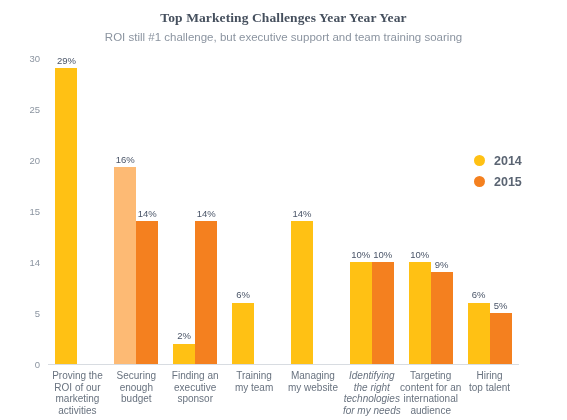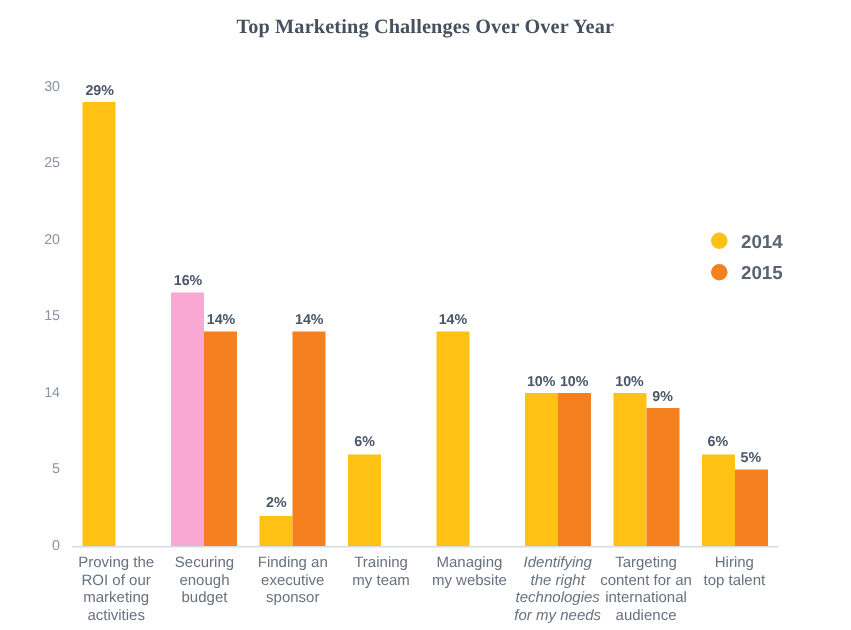--- a/index.html
+++ b/index.html
@@ -97,21 +97,21 @@
   .bar.y2014 { background: #ffc114; }
   .bar.y2015 { background: #f4801f; }
 
   .bar-label {
     position: absolute;
     bottom: 100%;
     left: 50%;
     transform: translateX(-50%);
     margin-bottom: 3px;
     font-size: 9.5px;
-    font-weight: bold;
+    font-weight: normal;
     color: #4a5568;
     white-space: nowrap;
     line-height: 1;
     text-align: center;
   }
 
   
   .cat-label {
     position: absolute;
     top: 370px;
@@ -146,22 +146,23 @@
     font-size: 12.5px;
     font-weight: bold;
     color: #5a6472;
   }
 </style>
 </head>
 <body>
 
 <div id="chart-root">
 
-  <div class="chart-title">Top Marketing Challenges Over Over Year</div>
-
+  <div class="chart-title">Top Marketing Challenges Year Year Year</div>
+
+  <div class="chart-subtitle">ROI still #1 challenge, but executive support and team training soaring</div>
 
   <div id="y-axis">
       <div class="ytick" style="top: 364px;">0</div>
       <div class="ytick" style="top: 313px;">5</div>
       <div class="ytick" style="top: 262px;">14</div>
       <div class="ytick" style="top: 211px;">15</div>
       <div class="ytick" style="top: 160px;">20</div>
       <div class="ytick" style="top: 109px;">25</div>
       <div class="ytick" style="top: 58px;">30</div>
     </div>
@@ -171,21 +172,21 @@
   <div id="plot">
       <div class="group" style="left: 7.4375px; width: 44px;">
         <div class="bars" style="width: 44px;">
           <div class="bar y2014" style="height: 295.8px; background: rgb(255, 193, 20);">
             <div class="bar-label">29%</div>
           </div>
         </div>
       </div>
       <div class="group" style="left: 66.3125px; width: 44px;">
         <div class="bars" style="width: 44px;">
-          <div class="bar y2014" style="height: 169px; background: #f9a8d4;">
+          <div class="bar y2014" style="height: 197px; background: #fdba74;">
             <div class="bar-label">16%</div>
           </div>
           <div class="bar y2015" style="height: 142.8px; background: rgb(244, 128, 31);">
             <div class="bar-label">14%</div>
           </div>
         </div>
       </div>
       <div class="group" style="left: 125.188px; width: 44px;">
         <div class="bars" style="width: 44px;">
           <div class="bar y2014" style="height: 20.4px; background: rgb(255, 193, 20);">

